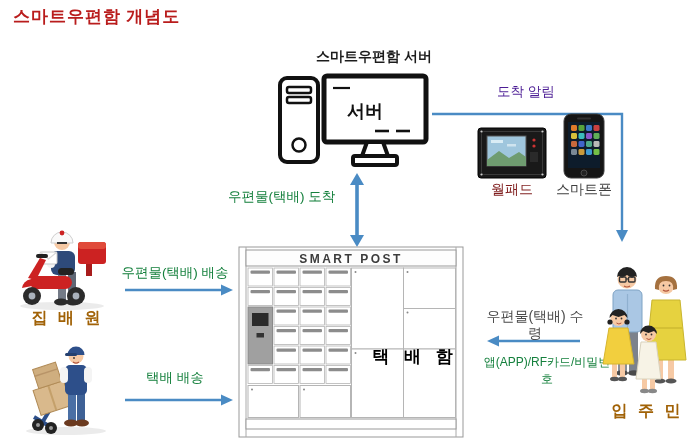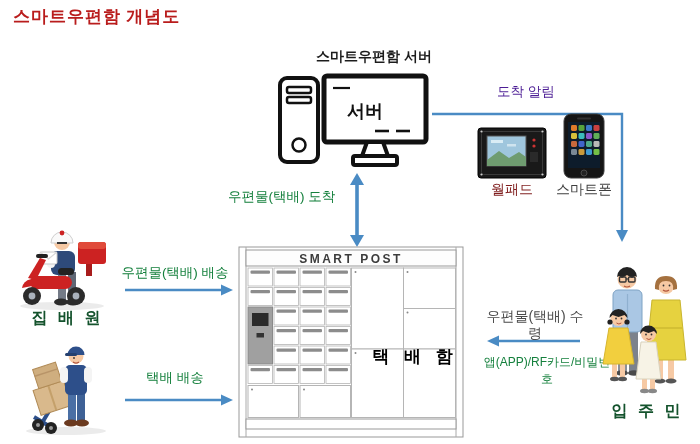--- a/index.html
+++ b/index.html
@@ -3,21 +3,21 @@
 <meta charset="utf-8">
 <style>
   html,body{margin:0;padding:0;background:#fff;}
   #canvas{
     position:relative;width:700px;height:444px;background:#ffffff;
     font-family:"Liberation Sans","DejaVu Sans",sans-serif;overflow:hidden;
   }
   .abs{position:absolute;}
   .label{position:absolute;color:#15803d;font-size:13.5px;line-height:17px;}
   .label.center{text-align:center;}
-  .label.bold-black{color:#14532d;font-weight:700;font-size:16px;letter-spacing:3px;}
+  .label.bold-black{color:#a16207;font-weight:700;font-size:16px;letter-spacing:3px;}
   #page-title{
     position:absolute;left:13px;top:5px;color:#b91c1c;font-weight:700;font-size:17px;
     font-family:"Liberation Serif","DejaVu Serif",serif;letter-spacing:1px;
   }
   #server-label{position:absolute;left:276px;top:48px;width:156px;text-align:right;
     font-weight:700;font-size:14px;color:#1c1c1c;}
   #locker-name{position:absolute;left:362px;top:345px;width:106px;text-align:center;
     font-weight:700;font-size:17px;color:#000;letter-spacing:5px;}
   svg{display:block;}
   #arrow-layer{position:absolute;left:0;top:0;pointer-events:none;}

